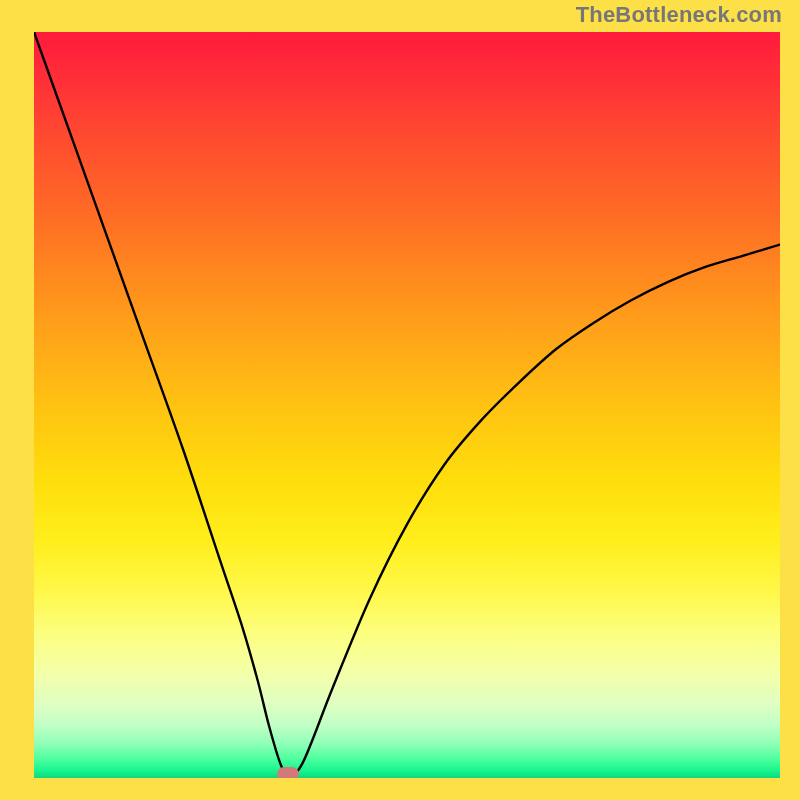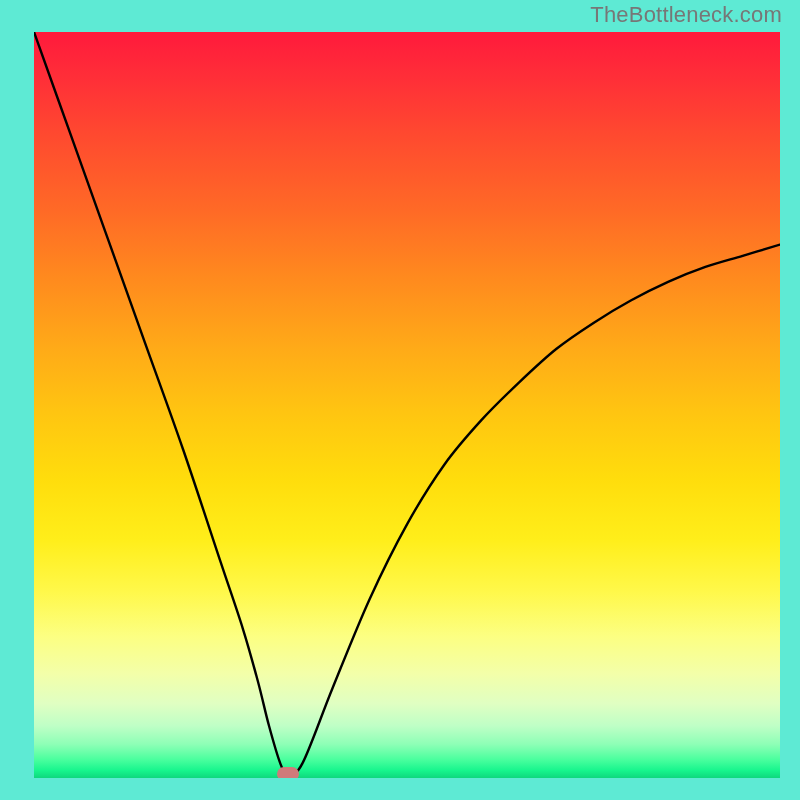--- a/index.html
+++ b/index.html
@@ -8,21 +8,22 @@
     width: 800px;
     height: 800px;
     background: #000;
     overflow: hidden;
     font-family: Arial, Helvetica, sans-serif;
   }
   .frame {
     position: relative;
     width: 800px;
     height: 800px;
-    background: #5eead4;
+    background: #fde047;
+    font-weight: bold;
   }
   .source {
     position: absolute;
     top: 2px;
     right: 18px;
     color: #777;
     font-size: 22px;
     letter-spacing: 0.2px;
     user-select: none;
   }

